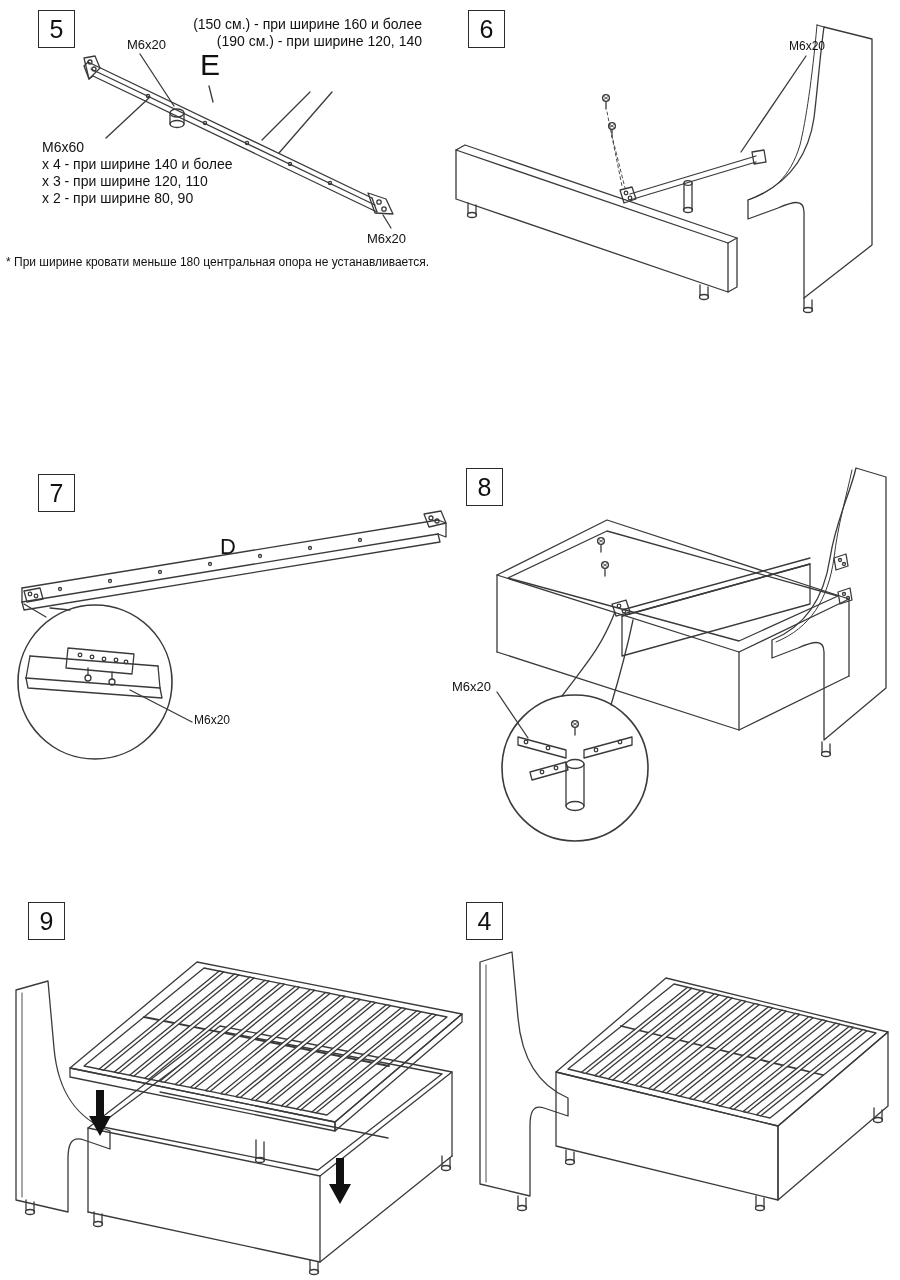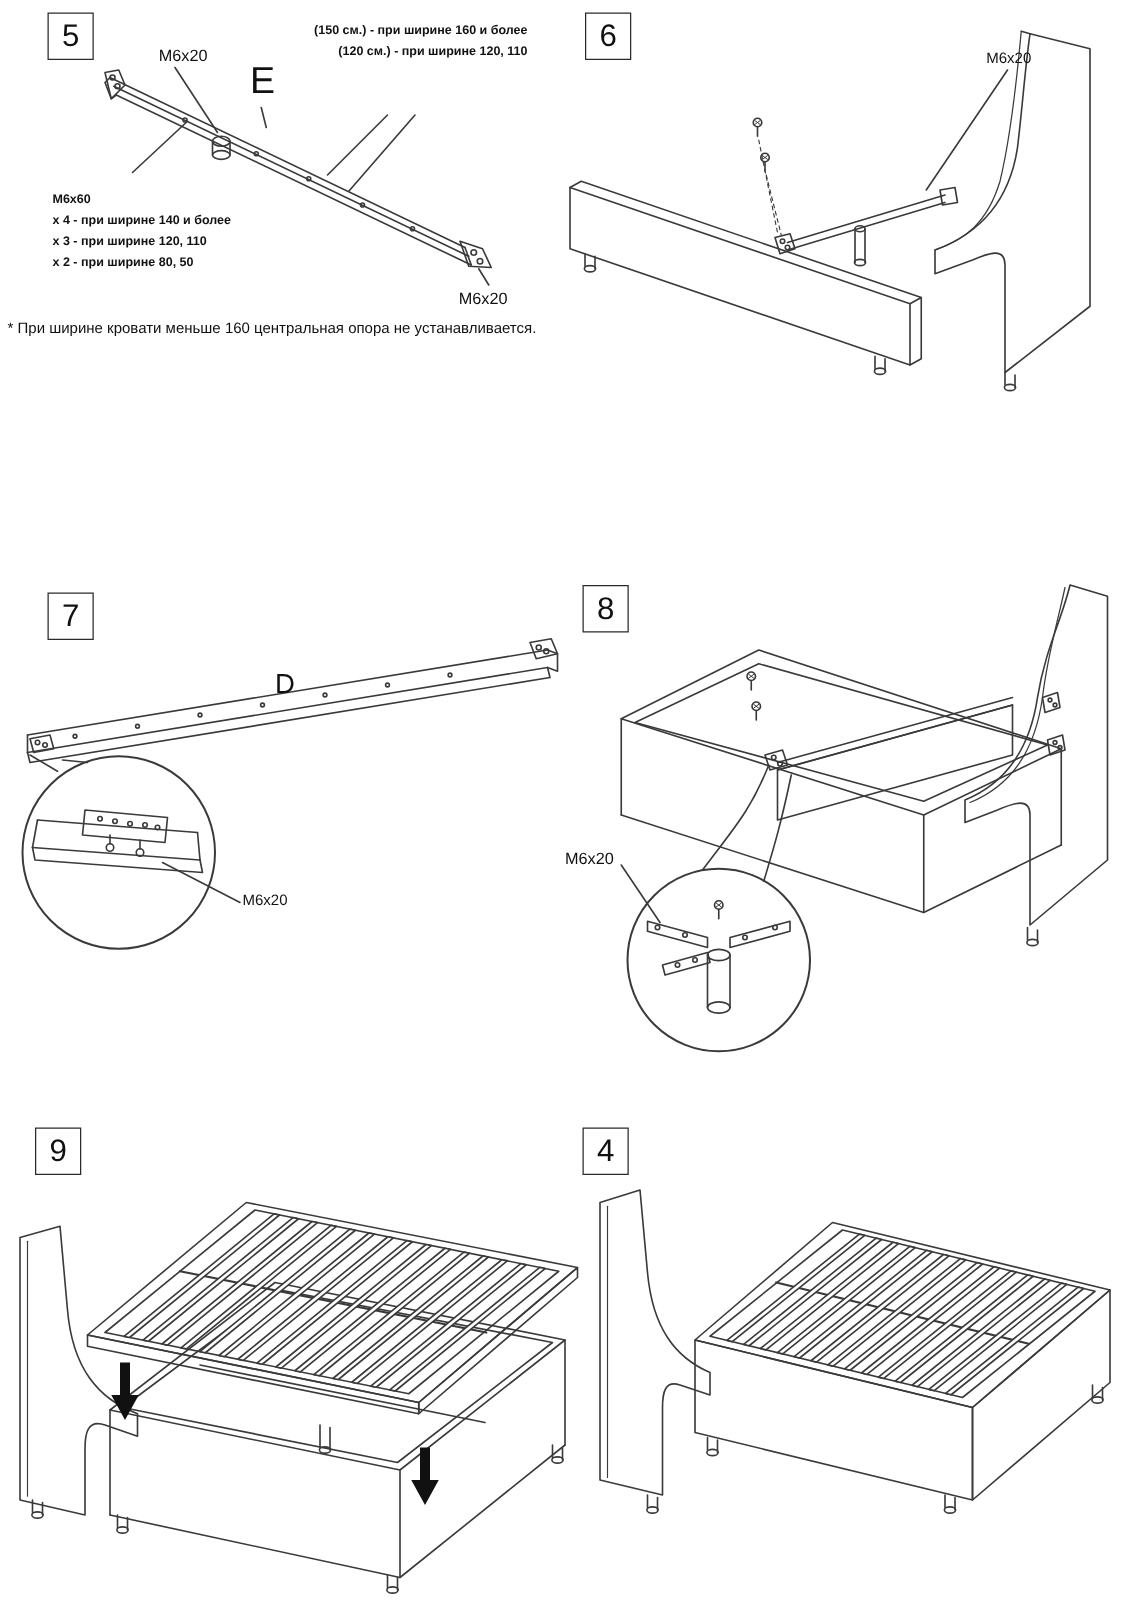--- a/index.html
+++ b/index.html
@@ -7,21 +7,21 @@
   .page { position:relative; width:900px; height:1280px; background:#fff;
           font-family:"Liberation Sans", sans-serif; color:#111; overflow:hidden; }
   .art { position:absolute; left:0; top:0; }
   .step-num { position:absolute; display:flex; align-items:center; justify-content:center;
               min-width:37px; height:38px; padding:0 5px; border:1.7px solid #2b2b2b;
               font-size:25px; background:#fff; }
   .lbl { position:absolute; font-size:13px; white-space:nowrap;text-align:center; }
   .lbl.small { font-size:12px; }
   .part-letter { position:absolute; font-size:30px; }
   .part-letter.mid { font-size:22px; }
-  .note-block { position:absolute; line-height:17px; font-size:10px; white-space:nowrap;font-weight:bold; }
+  .note-block { position:absolute; line-height:17px; font-size:14px; white-space:nowrap; }
   .right-align { text-align:right; }
 </style>
 </head>
 <body>
 
 <div class="page">
 
   <svg class="art" width="900" height="1280" viewBox="0 0 900 1280">
     <defs>
       <g id="foot-sym">
@@ -245,31 +245,31 @@
   <div class="step-num" style="left:38px;top:474px">7</div>
   <div class="step-num" style="left:466px;top:468px">8</div>
   <div class="step-num" style="left:28px;top:902px">9</div>
   <div class="step-num" style="left:466px;top:902px">4</div>
 
   <div class="lbl" style="left:127px;top:37px">M6x20</div>
   <div class="part-letter" style="left:200px;top:48px">E</div>
 
   <div class="note-block right-align" style="left:150px;top:16px;width:272px">
     <div>(150 см.) - при ширине 160 и более</div>
-    <div>(120 см.) - при ширине 120, 110</div>
+    <div>(190 см.) - при ширине 120, 140</div>
   </div>
 
-  <div class="note-block" style="left:42px;top:151px">
+  <div class="note-block" style="left:42px;top:139px">
     <div>M6x60</div>
     <div>х 4 - при ширине 140 и более</div>
     <div>х 3 - при ширине 120, 110</div>
-    <div>х 2 - при ширине 80, 50</div>
+    <div>х 2 - при ширине 80, 90</div>
   </div>
 
   <div class="lbl" style="left:367px;top:231px">M6x20</div>
-  <div class="lbl small" style="left:6px;top:255px">* При ширине кровати меньше 160 центральная опора не устанавливается.</div>
+  <div class="lbl small" style="left:6px;top:255px">* При ширине кровати меньше 180 центральная опора не устанавливается.</div>
 
   <div class="lbl small" style="left:789px;top:39px">M6x20</div>
   <div class="part-letter mid" style="left:220px;top:534px">D</div>
   <div class="lbl small" style="left:194px;top:713px">M6x20</div>
   <div class="lbl" style="left:452px;top:679px">M6x20</div>
 
 </div>
 
 </body></html>

